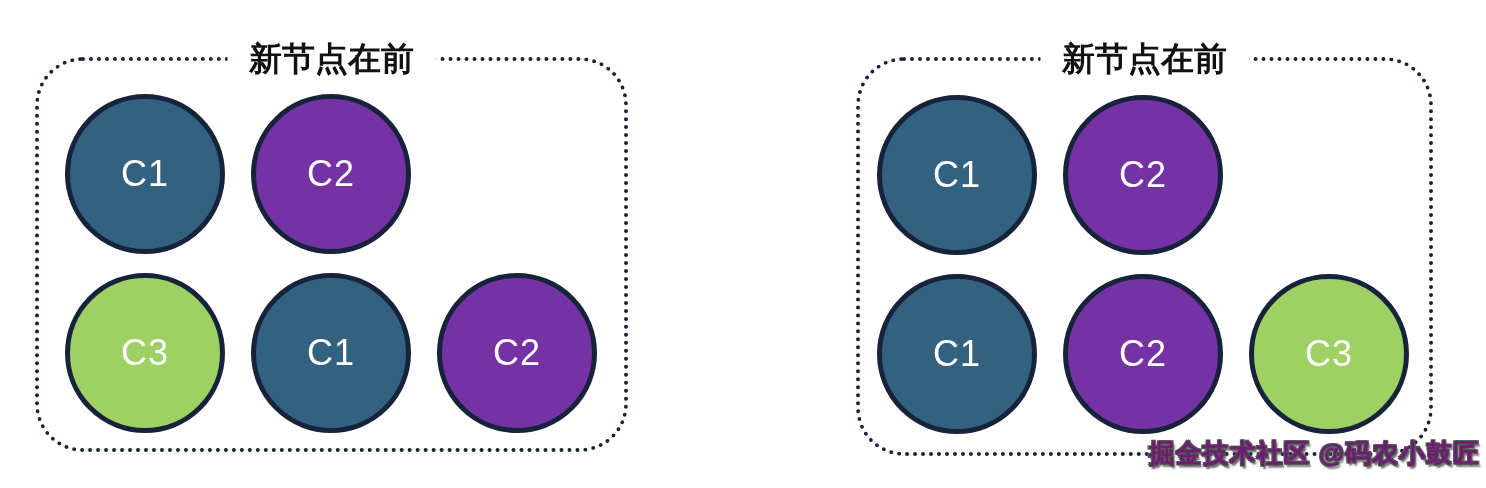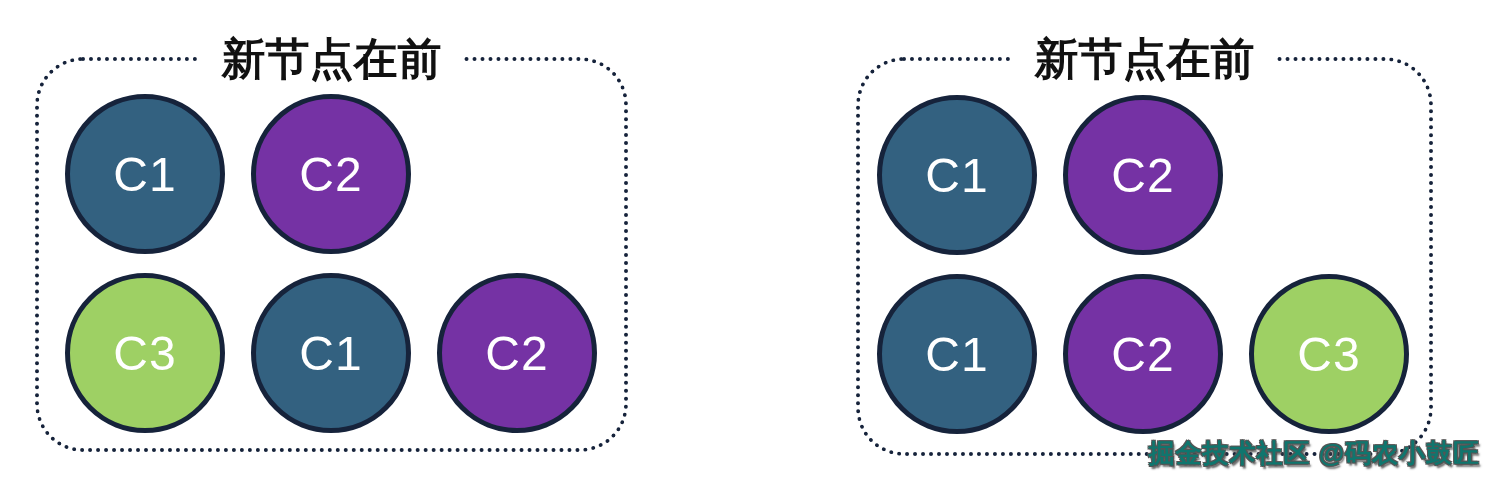--- a/index.html
+++ b/index.html
@@ -23,21 +23,21 @@
   }
   .panel-left  { left: 35px;  top: 57px; width: 593px; height: 395px; }
   .panel-right { left: 856px; top: 57px; width: 577px; height: 399px; }
   .panel-title {
     position: absolute;
     top: -24px;
     left: 50%;
     transform: translateX(-50%);
     background: #ffffff;
     padding: 0 22px;
-    font-size: 44px;
+    font-size: 33px;
     line-height: 44px;
     font-weight: 700;
     color: #111111;
     white-space: nowrap;
   }
   .inner {
     display: flex;
     flex-direction: column;
     gap: 19px;
   }
@@ -53,32 +53,32 @@
     box-sizing: border-box;
     border: 5px solid #16233b;
     border-radius: 50%;
     display: flex;
     align-items: center;
     justify-content: center;
     flex: 0 0 auto;
   }
   .circle-label {
     color: #ffffff;
-    font-size: 48px;
+    font-size: 36px;
     font-weight: 400;
     letter-spacing: 1px;
   }
   .watermark {
     position: absolute;
     top: 436px;
     right: 6px;
     font-size: 26px;
     font-weight: 700;
     letter-spacing: 1px;
-    color: #0f766e;
+    color: #701a75;
     white-space: nowrap;
     text-shadow:
       -1px -1px 0 #555555,
        1px -1px 0 #555555,
       -1px  1px 0 #555555,
        1px  1px 0 #555555,
        2px  3px 2px rgba(70,70,70,0.85);
   }
 </style>
 </head>

